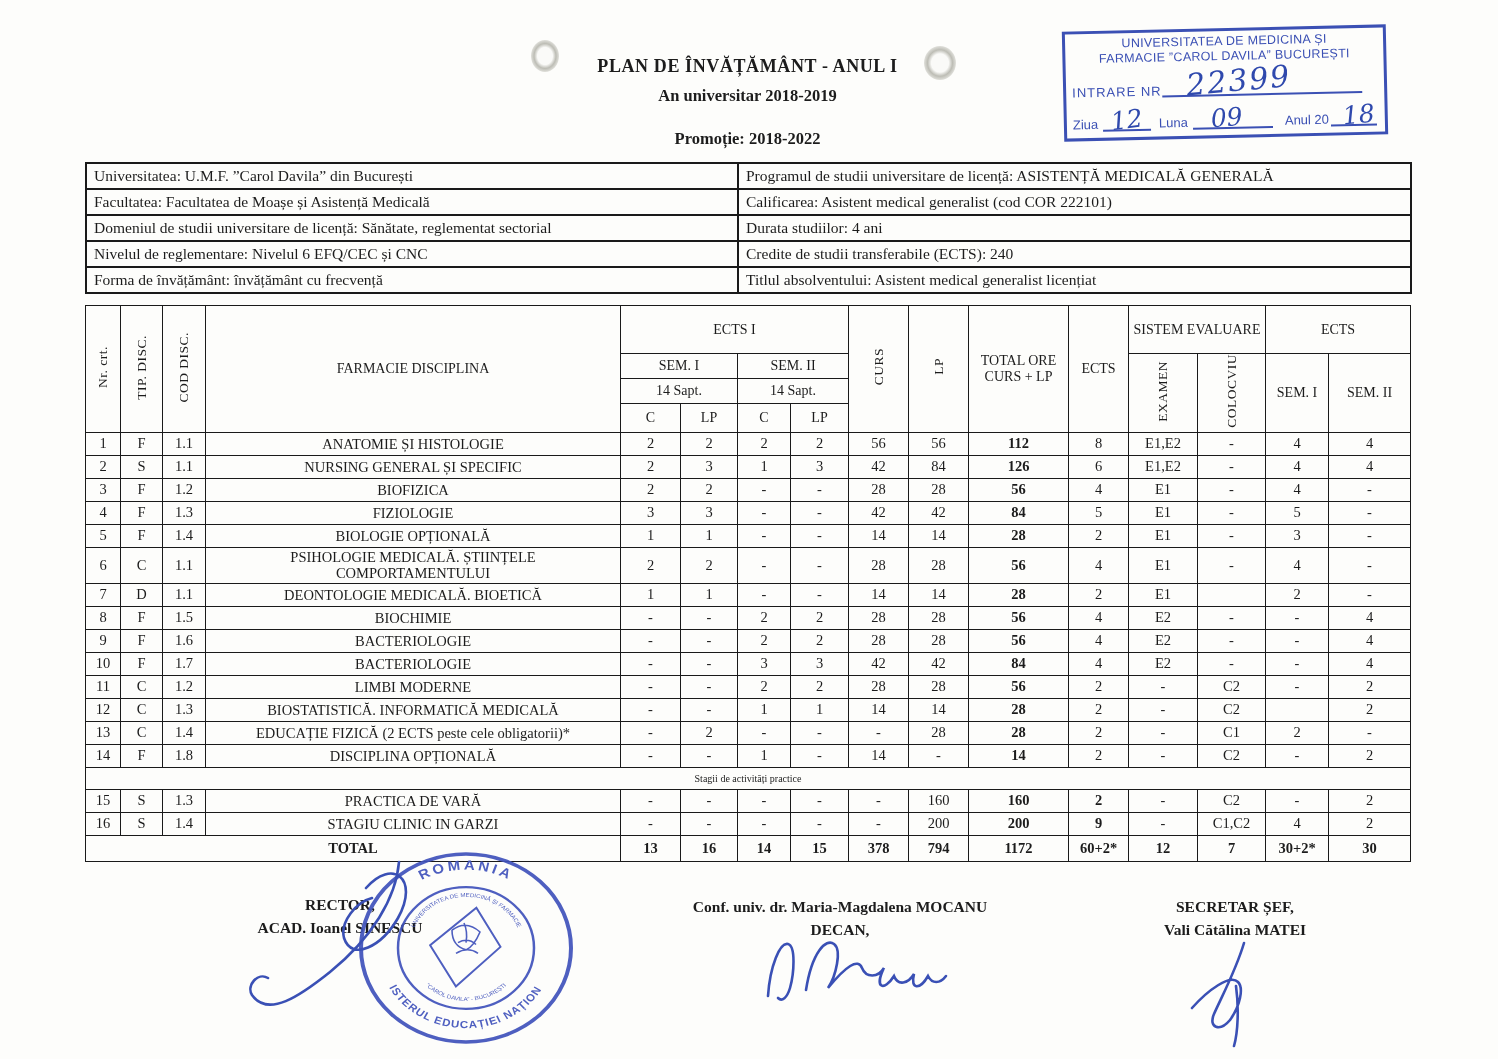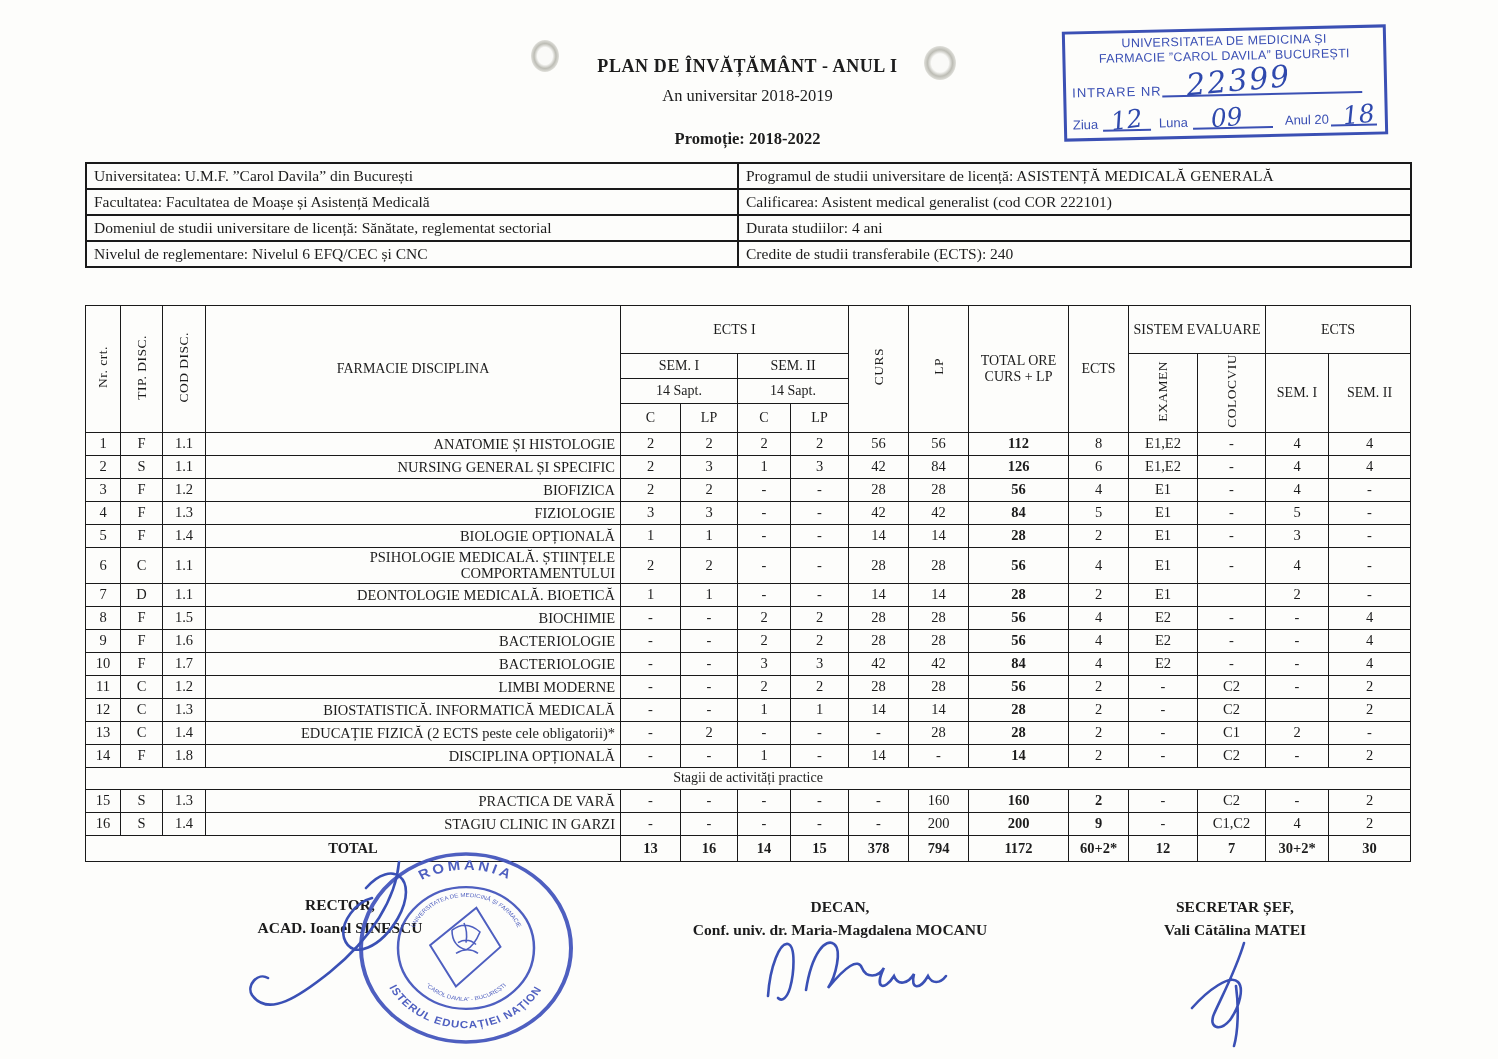--- a/index.html
+++ b/index.html
@@ -6,21 +6,21 @@
   .page{position:relative;width:1498px;height:1059px;background:#fdfdfb;
         font-family:"Liberation Serif", serif;color:#1c1c1c;overflow:hidden;margin:0 auto;}
 
   
   .hole{position:absolute;border-radius:50%;
         background:radial-gradient(ellipse at center,#fafaf8 38%,#bdbdb5 55%,#e3e3de 72%,rgba(250,250,248,0) 85%);}
 
   
   .title-block{position:absolute;left:85px;top:56px;width:1325px;text-align:center;}
   .t1{font-size:18px;font-weight:bold;letter-spacing:.6px;}
-  .t2{font-size:16.5px;font-weight:normal;margin-top:9px;}
+  .t2{font-size:16.5px;font-weight:bold;margin-top:9px;}
   .t3{font-size:16.5px;font-weight:bold;margin-top:23px;}
 
   
   .entry-stamp{position:absolute;left:1063px;top:28px;width:318px;height:104px;
        border:3px solid #3b50b4;color:#3b50b4;transform:rotate(-1.3deg);
        font-family:"Liberation Sans", sans-serif;}
   .es-org{font-size:12.5px;text-align:center;line-height:15px;margin-top:3px;letter-spacing:.3px;}
   .es-row{position:relative;height:36px;}
   .es-label{position:absolute;left:6px;bottom:3px;font-size:13px;letter-spacing:1px;}
   .es-line{position:absolute;bottom:4px;border-bottom:2px solid #3b50b4;}
@@ -35,23 +35,23 @@
        table-layout:fixed;font-size:15.5px;padding-left:39px;}
   .info-table td{border:2px solid #1a1a1a;padding:1px 7px;height:22px;font-weight:normal;}
 
   
   .main-table{position:absolute;left:85px;top:305px;width:1325px;border-collapse:collapse;
        table-layout:fixed;font-size:14.5px;}
   .main-table td{border:1.6px solid #1a1a1a;text-align:center;padding:0 2px;overflow:hidden;}
   .main-table .hd{font-size:14px;}
   .main-table .v span{writing-mode:vertical-rl;transform:rotate(180deg);display:inline-block;
        font-size:13.5px;letter-spacing:.5px;white-space:nowrap;}
-  .main-table .den{text-align:right;padding:0 5px;white-space:pre-line;line-height:16px;}
+  .main-table .den{text-align:center;padding:0 5px;white-space:pre-line;line-height:16px;}
   .main-table .b{font-weight:bold;}
-  .main-table .stagii{height:21px;font-size:14px;}
+  .main-table .stagii{height:21px;font-size:10px;}
   .main-table .total-row td{font-weight:bold;height:25px;}
 
   
   .sig-block{position:absolute;text-align:center;font-weight:bold;font-size:15.5px;line-height:23px;}
   .sig-art{position:absolute;left:0;top:0;width:1498px;height:1059px;pointer-events:none;}
 
   .round-stamp{position:absolute;left:352px;top:846px;opacity:.92;}
 </style>
 </head>
 <body>
@@ -102,20 +102,24 @@
           <td>Facultatea: Facultatea de Moașe și Asistență Medicală</td>
           <td>Calificarea: Asistent medical generalist (cod COR 222101)</td>
         </tr>
         <tr>
           <td>Domeniul de studii universitare de licență: Sănătate, reglementat sectorial</td>
           <td>Durata studiilor: 4 ani</td>
         </tr>
         <tr>
           <td>Nivelul de reglementare: Nivelul 6 EFQ/CEC și CNC</td>
           <td>Credite de studii transferabile (ECTS): 240</td>
+        </tr>
+        <tr>
+          <td>Forma de învățământ: învățământ cu frecvență</td>
+          <td>Titlul absolventului: Asistent medical generalist licențiat</td>
         </tr>
       </tbody>
   </table>
 
   <table class="main-table">
     <colgroup>
       <col style="width:35px;">
         <col style="width:42px;">
         <col style="width:43px;">
         <col style="width:415px;">
@@ -474,22 +478,22 @@
           <td>30</td>
         </tr>
       </tbody>
   </table>
 
   <div class="sig-block" style="left:180px;top:893px;width:320px;">
     <div>RECTOR,</div>
     <div>ACAD. Ioanel SINESCU</div>
   </div>
   <div class="sig-block" style="left:640px;top:895px;width:400px;">
+    <div>Conf. univ. dr. Maria-Magdalena MOCANU</div>
     <div>DECAN,</div>
-    <div>Conf. univ. dr. Maria-Magdalena MOCANU</div>
   </div>
   <div class="sig-block" style="left:1085px;top:895px;width:300px;">
     <div>SECRETAR ȘEF,</div>
     <div>Vali Cătălina MATEI</div>
   </div>
 
   <svg class="round-stamp" width="228" height="204" viewBox="-114 -114 228 228" preserveAspectRatio="none">
     <g fill="none" stroke="#4052bb">
       <circle r="105" stroke-width="4"></circle>
       <circle r="68" stroke-width="2.5"></circle>

